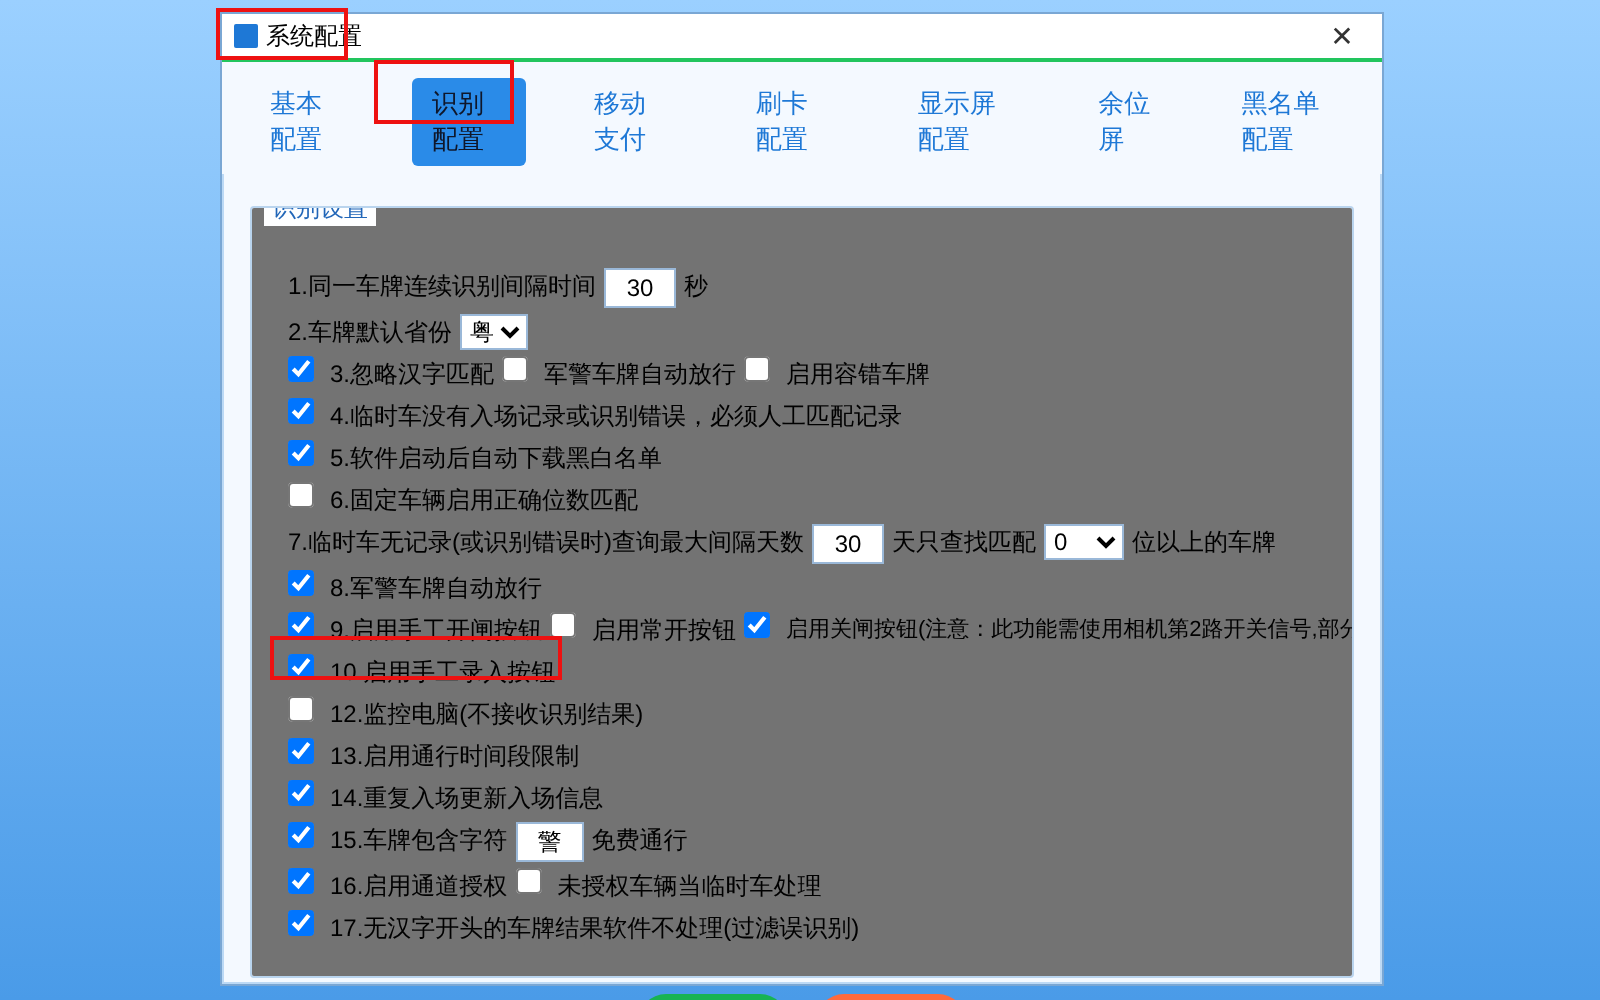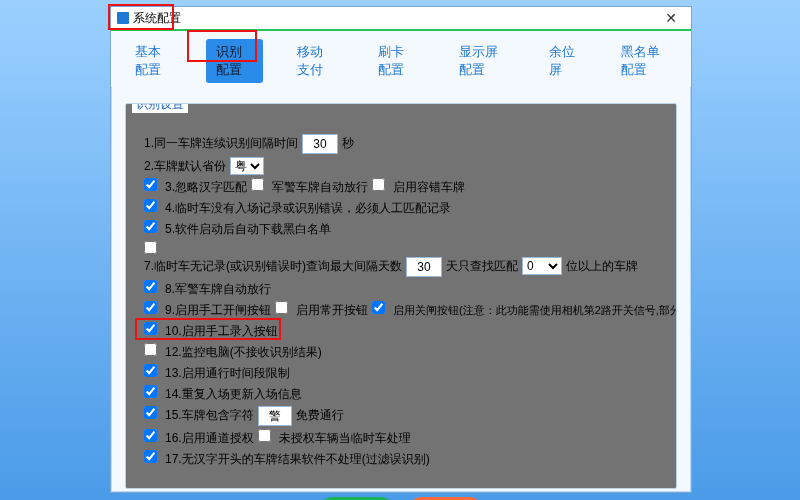--- a/index.html
+++ b/index.html
@@ -78,20 +78,21 @@
       <span>4.临时车没有入场记录或识别错误，必须人工匹配记录</span>
     </div>
 
     <div class="row">
       <input type="checkbox" checked="" style="">
       <span>5.软件启动后自动下载黑白名单</span>
     </div>
 
     <div class="row">
       <input type="checkbox" style="">
+      <span>6.固定车辆启用正确位数匹配</span>
     </div>
 
     <div class="row">
       <span>7.临时车无记录(或识别错误时)查询最大间隔天数</span>
       <input class="txt" value="30" style="">
       <span>天只查找匹配</span>
       <select class="sel" style="width:40px"><option>0</option></select>
       <span>位以上的车牌</span>
     </div>
 

